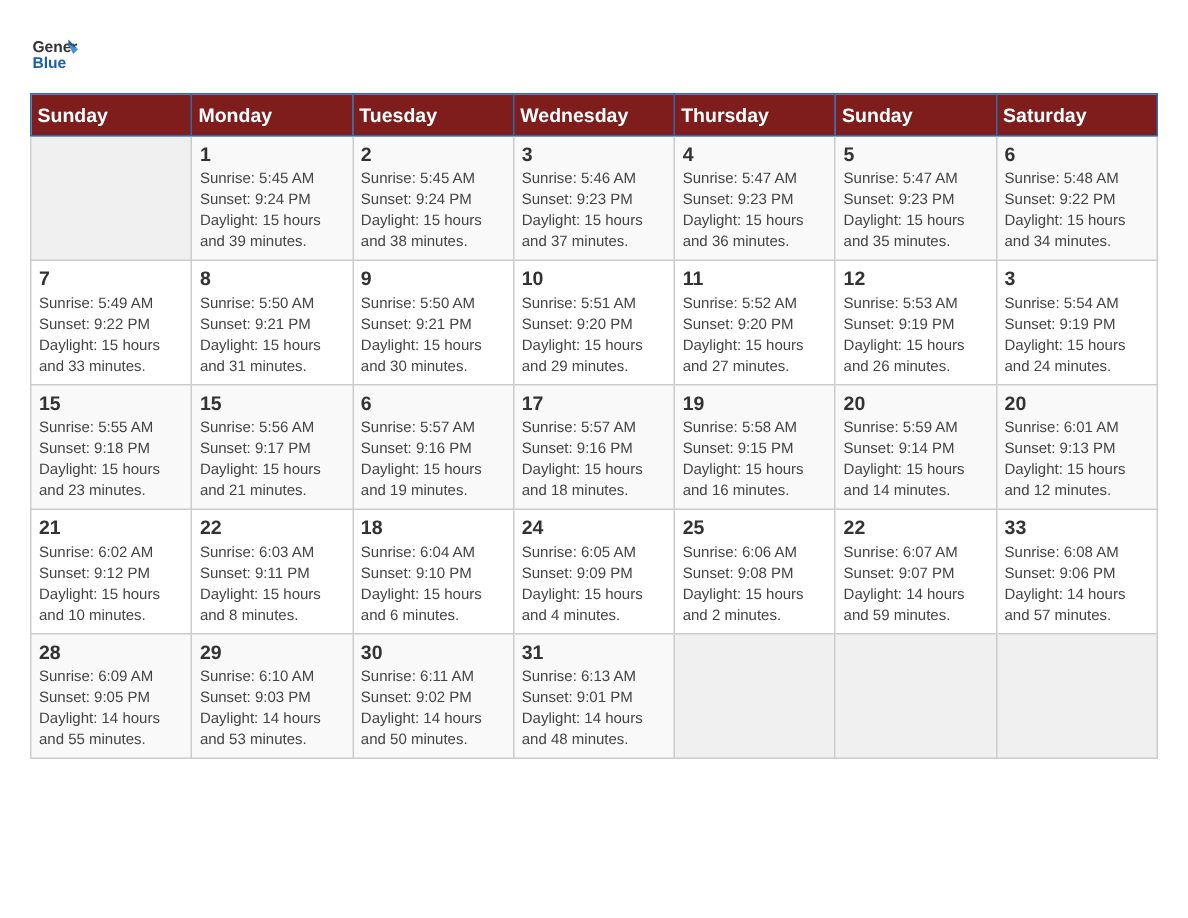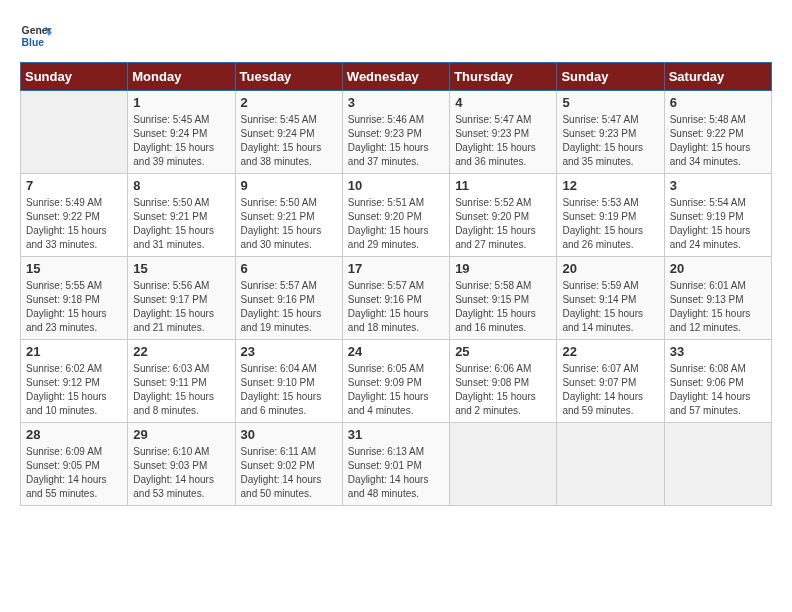--- a/index.html
+++ b/index.html
@@ -198,21 +198,21 @@
       <tr>
         <td>
           <div class="day-number">21</div>
           <div class="day-info">Sunrise: 6:02 AM<br>Sunset: 9:12 PM<br>Daylight: 15 hours and 10 minutes.</div>
         </td>
         <td>
           <div class="day-number">22</div>
           <div class="day-info">Sunrise: 6:03 AM<br>Sunset: 9:11 PM<br>Daylight: 15 hours and 8 minutes.</div>
         </td>
         <td>
-          <div class="day-number">23</div>
+          <div class="day-number">18</div>
           <div class="day-info">Sunrise: 6:04 AM<br>Sunset: 9:10 PM<br>Daylight: 15 hours and 6 minutes.</div>
         </td>
         <td>
           <div class="day-number">24</div>
           <div class="day-info">Sunrise: 6:05 AM<br>Sunset: 9:09 PM<br>Daylight: 15 hours and 4 minutes.</div>
         </td>
         <td>
           <div class="day-number">25</div>
           <div class="day-info">Sunrise: 6:06 AM<br>Sunset: 9:08 PM<br>Daylight: 15 hours and 2 minutes.</div>
         </td>

